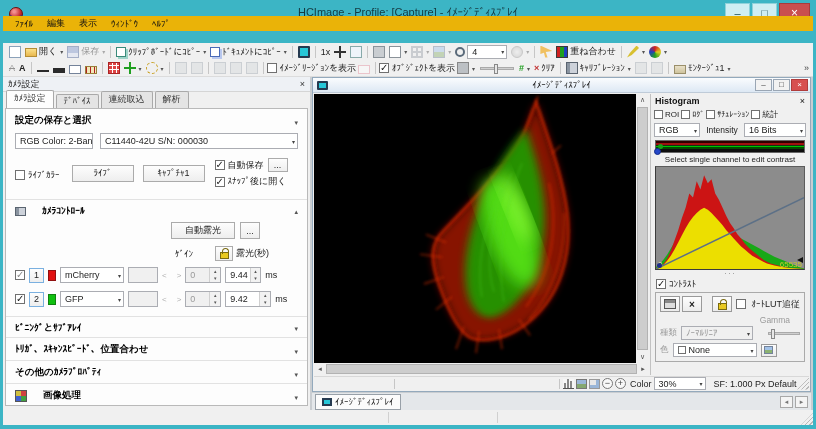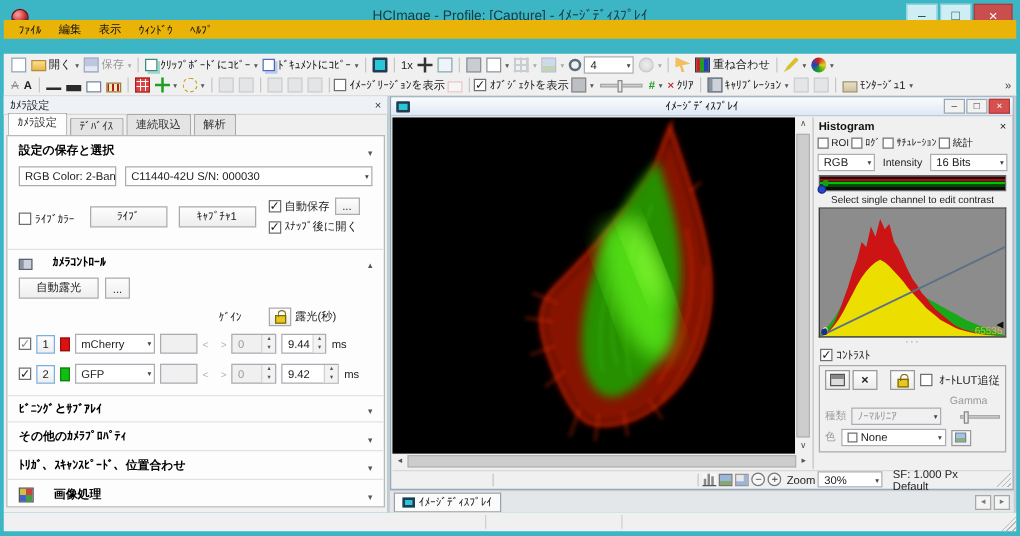--- a/index.html
+++ b/index.html
@@ -450,21 +450,21 @@
           </span>
         </div>
       </div>
 
       <div class="sec-h hairline" style="margin-top:4px">
         <span class="ti i-camera" style="width:11px;height:9px"></span>
         <span>ｶﾒﾗｺﾝﾄﾛｰﾙ</span>
         <span class="car">▴</span>
       </div>
       <div class="sec-body">
-        <div class="row" style="justify-content:flex-start;padding-right:38px">
+        <div class="row" style="justify-content:flex-end;padding-right:38px">
           <span class="btn" style="width:64px">自動露光</span>
           <span class="btn" style="width:20px;margin-left:5px">...</span>
         </div>
         <div class="row" style="margin-top:7px;font-size:9px">
           <span style="margin-left:160px">ｹﾞｲﾝ</span>
           <span class="btn" style="width:18px;height:15px;margin-left:22px">
               <span class="lockbody"></span>
             </span>
           <span style="margin-left:3px">露光(秒)</span>
         </div>
@@ -524,25 +524,25 @@
           </span>
           <span style="font-size:9px">ms</span>
         </div>
       </div>
 
       <div class="sec-h hairline" style="margin-top:2px">
         <span>ﾋﾞﾆﾝｸﾞとｻﾌﾞｱﾚｲ</span>
         <span class="car">▾</span>
       </div>
       <div class="sec-h hairline">
+        <span>ﾄﾘｶﾞ、ｽｷｬﾝｽﾋﾟｰﾄﾞ、位置合わせ</span>
+        <span class="car">▾</span>
+      </div>
+      <div class="sec-h hairline">
         <span>その他のｶﾒﾗﾌﾟﾛﾊﾟﾃｨ</span>
-        <span class="car">▾</span>
-      </div>
-      <div class="sec-h hairline">
-        <span>ﾄﾘｶﾞ、ｽｷｬﾝｽﾋﾟｰﾄﾞ、位置合わせ</span>
         <span class="car">▾</span>
       </div>
       <div class="sec-h hairline">
         <span class="ti i-imgproc"></span>
         <span>画像処理</span>
         <span class="car">▾</span>
       </div>
     </div>
   </div>
 
@@ -706,21 +706,21 @@
       <div class="c-status">
         <span style="width:78px"></span>
         <span class="cs-sep"></span>
         <span style="width:160px"></span>
         <span class="cs-sep"></span>
         <span class="mini-ic ic-hist"></span>
         <span class="mini-ic ic-img1"></span>
         <span class="mini-ic ic-img2"></span>
         <span class="zoomcircle">−</span>
         <span class="zoomcircle">+</span>
-        <span style="margin:0 2px 0 3px">Zoom</span>
+        <span style="margin:0 2px 0 3px">Color</span>
         <span class="combo" style="width:52px;height:13px">
           <span>30%</span>
           <span class="arr">▾</span>
         </span>
         <span style="margin-left:8px">SF: 1.000 Px  Default</span>
         <span class="grip" style="position:static;margin-left:auto"></span>
       </div>
     </div>
 
     <div class="tabbar">

